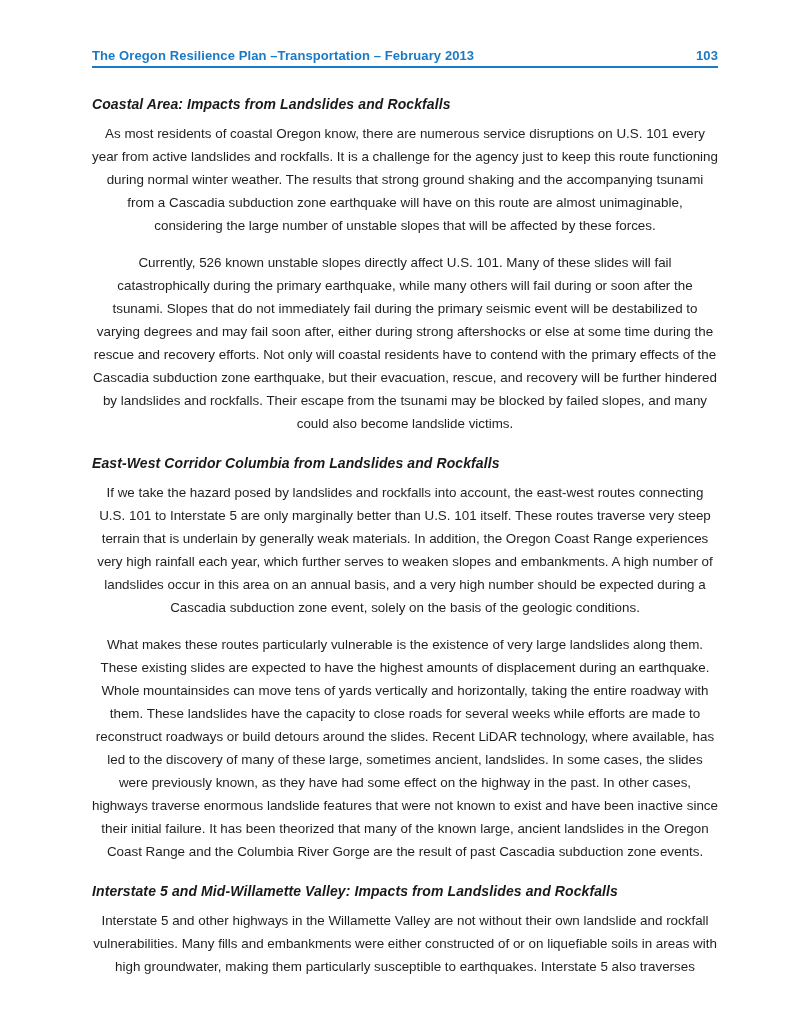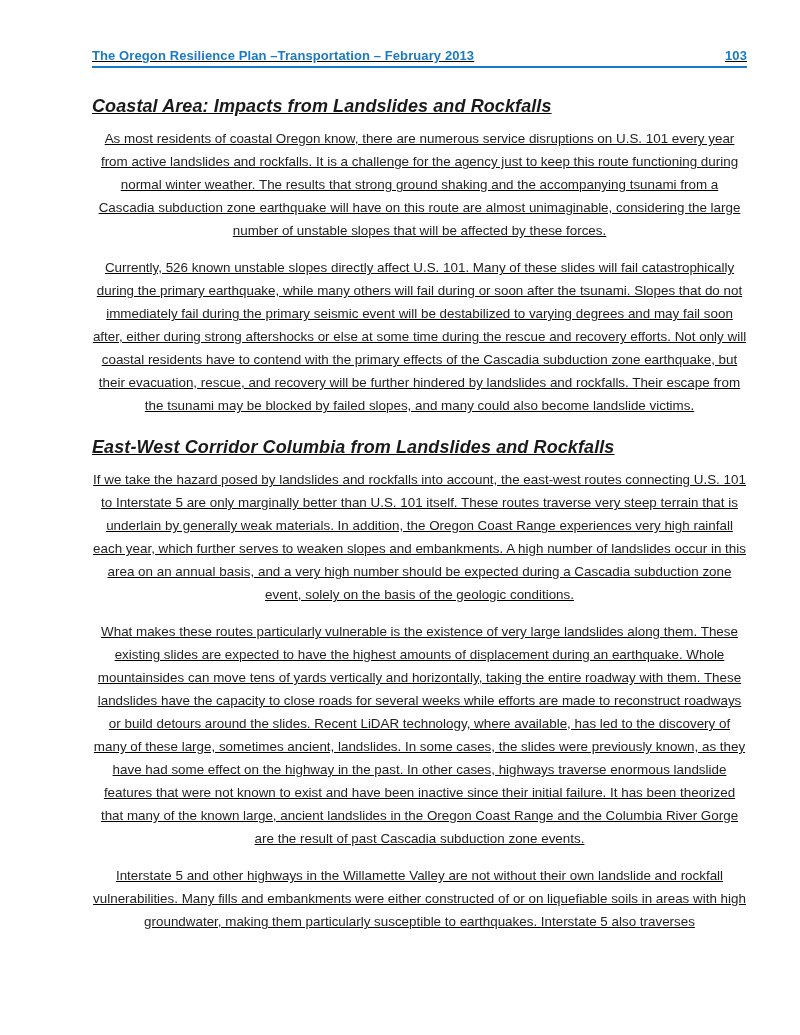--- a/index.html
+++ b/index.html
@@ -7,40 +7,39 @@
     width: 800px;
     height: 1035px;
     background: #ffffff;
     font-family: "Liberation Sans", "DejaVu Sans", sans-serif;
     overflow: hidden;
   }
   .page {
     width: 800px;
     height: 1035px;
     background: #ffffff;
-    padding: 48px 53px 0 92px;
-    text-decoration: underline;
+    padding: 48px 82px 0 92px;
   }
   .doc-header {
     display: flex;
     justify-content: space-between;
     align-items: flex-end;
     border-bottom: 2px solid #1b7ac6;
     padding-bottom: 3px;
     margin-bottom: 28px;
   }
   .doc-header .title,
   .doc-header .page-num {
     color: #1b7ac6;
     font-weight: bold;
     font-size: 13px;
     letter-spacing: 0.1px;
   }
   .section-heading {
-    font-size: 18px;
+    font-size: 14px;
     font-weight: bold;
     font-style: italic;
     color: #1a1a1a;
     margin: 20px 0 10px 0;
     letter-spacing: 0.1px;
   }
   .section-heading.first {
     margin-top: 0;
   }
   .body-para {
@@ -67,16 +66,17 @@
     <p class="body-para">Currently, 526 known unstable slopes directly affect U.S. 101. Many of these slides will fail catastrophically during the primary earthquake, while many others will fail during or soon after the tsunami. Slopes that do not immediately fail during the primary seismic event will be destabilized to varying degrees and may fail soon after, either during strong aftershocks or else at some time during the rescue and recovery efforts. Not only will coastal residents have to contend with the primary effects of the Cascadia subduction zone earthquake, but their evacuation, rescue, and recovery will be further hindered by landslides and rockfalls. Their escape from the tsunami may be blocked by failed slopes, and many could also become landslide victims.</p>
   </div>
 
   <div>
     <div class="section-heading">East-West Corridor Columbia from Landslides and Rockfalls</div>
     <p class="body-para">If we take the hazard posed by landslides and rockfalls into account, the east-west routes connecting U.S. 101 to Interstate 5 are only marginally better than U.S. 101 itself. These routes traverse very steep terrain that is underlain by generally weak materials. In addition, the Oregon Coast Range experiences very high rainfall each year, which further serves to weaken slopes and embankments. A high number of landslides occur in this area on an annual basis, and a very high number should be expected during a Cascadia subduction zone event, solely on the basis of the geologic conditions.</p>
     <p class="body-para">What makes these routes particularly vulnerable is the existence of very large landslides along them. These existing slides are expected to have the highest amounts of displacement during an earthquake. Whole mountainsides can move tens of yards vertically and horizontally, taking the entire roadway with them. These landslides have the capacity to close roads for several weeks while efforts are made to reconstruct roadways or build detours around the slides. Recent LiDAR technology, where available, has led to the discovery of many of these large, sometimes ancient, landslides. In some cases, the slides were previously known, as they have had some effect on the highway in the past. In other cases, highways traverse enormous landslide features that were not known to exist and have been inactive since their initial failure. It has been theorized that many of the known large, ancient landslides in the Oregon Coast Range and the Columbia River Gorge are the result of past Cascadia subduction zone events.</p>
   </div>
 
   <div>
+    <div class="section-heading">Interstate 5 and Mid-Willamette Valley: Impacts from Landslides and Rockfalls</div>
     <p class="body-para">Interstate 5 and other highways in the Willamette Valley are not without their own landslide and rockfall vulnerabilities. Many fills and embankments were either constructed of or on liquefiable soils in areas with high groundwater, making them particularly susceptible to earthquakes. Interstate 5 also traverses</p>
   </div>
 
 </div>
 
 </body></html>

